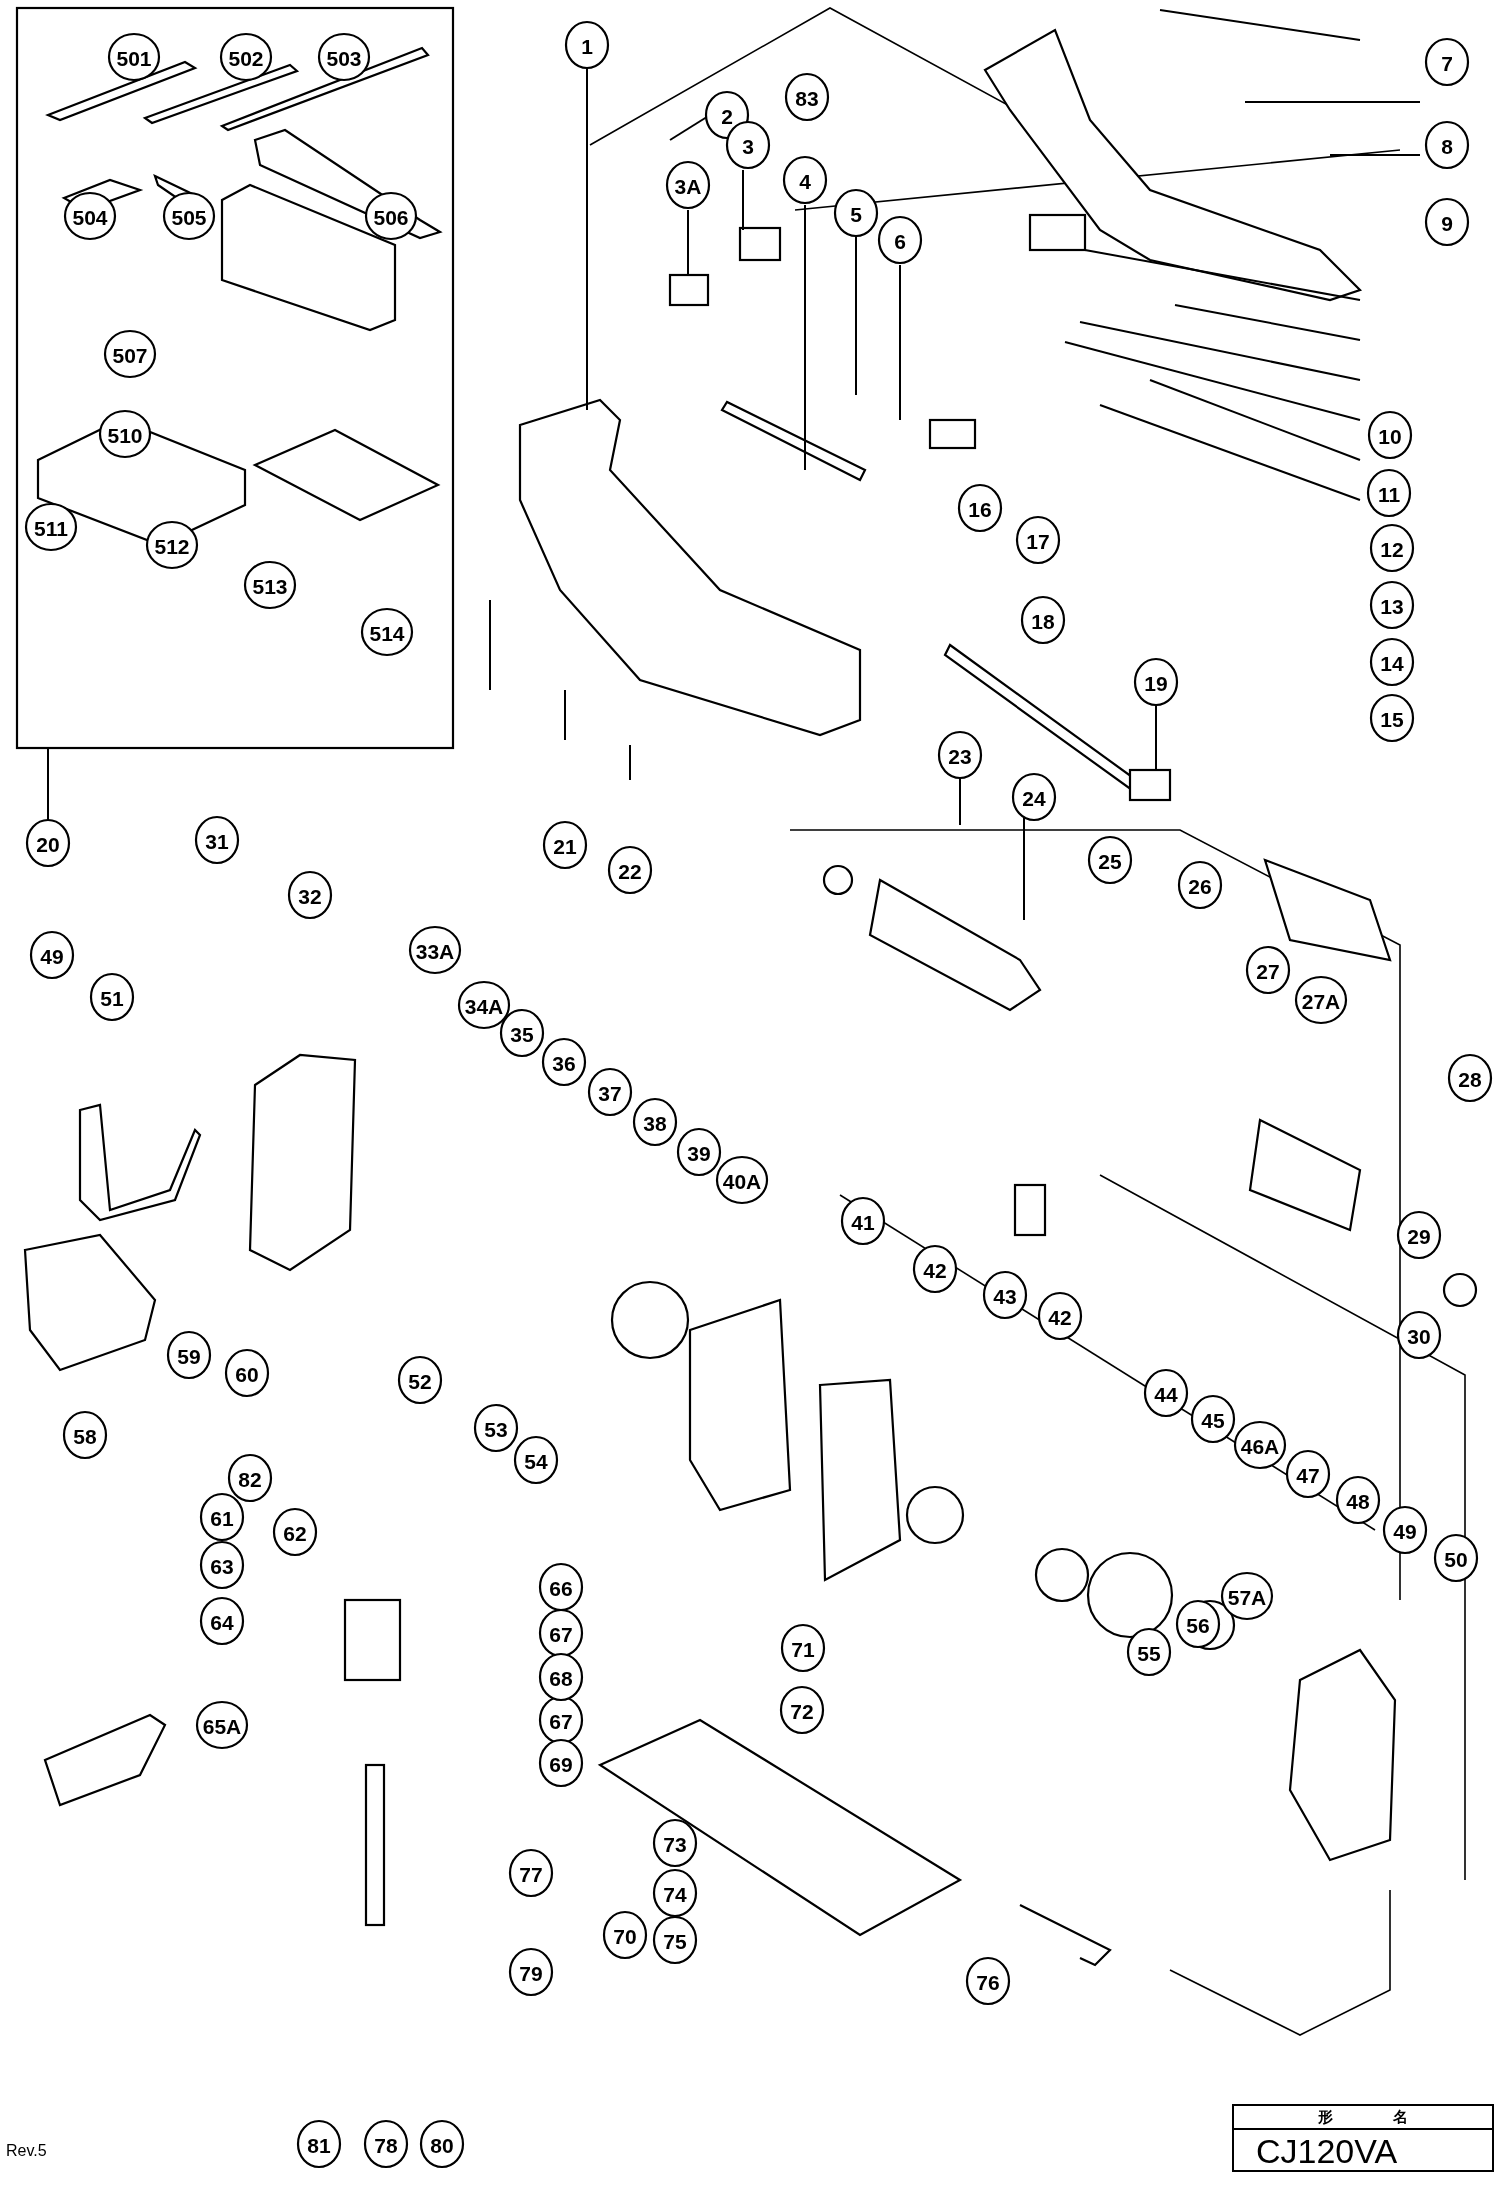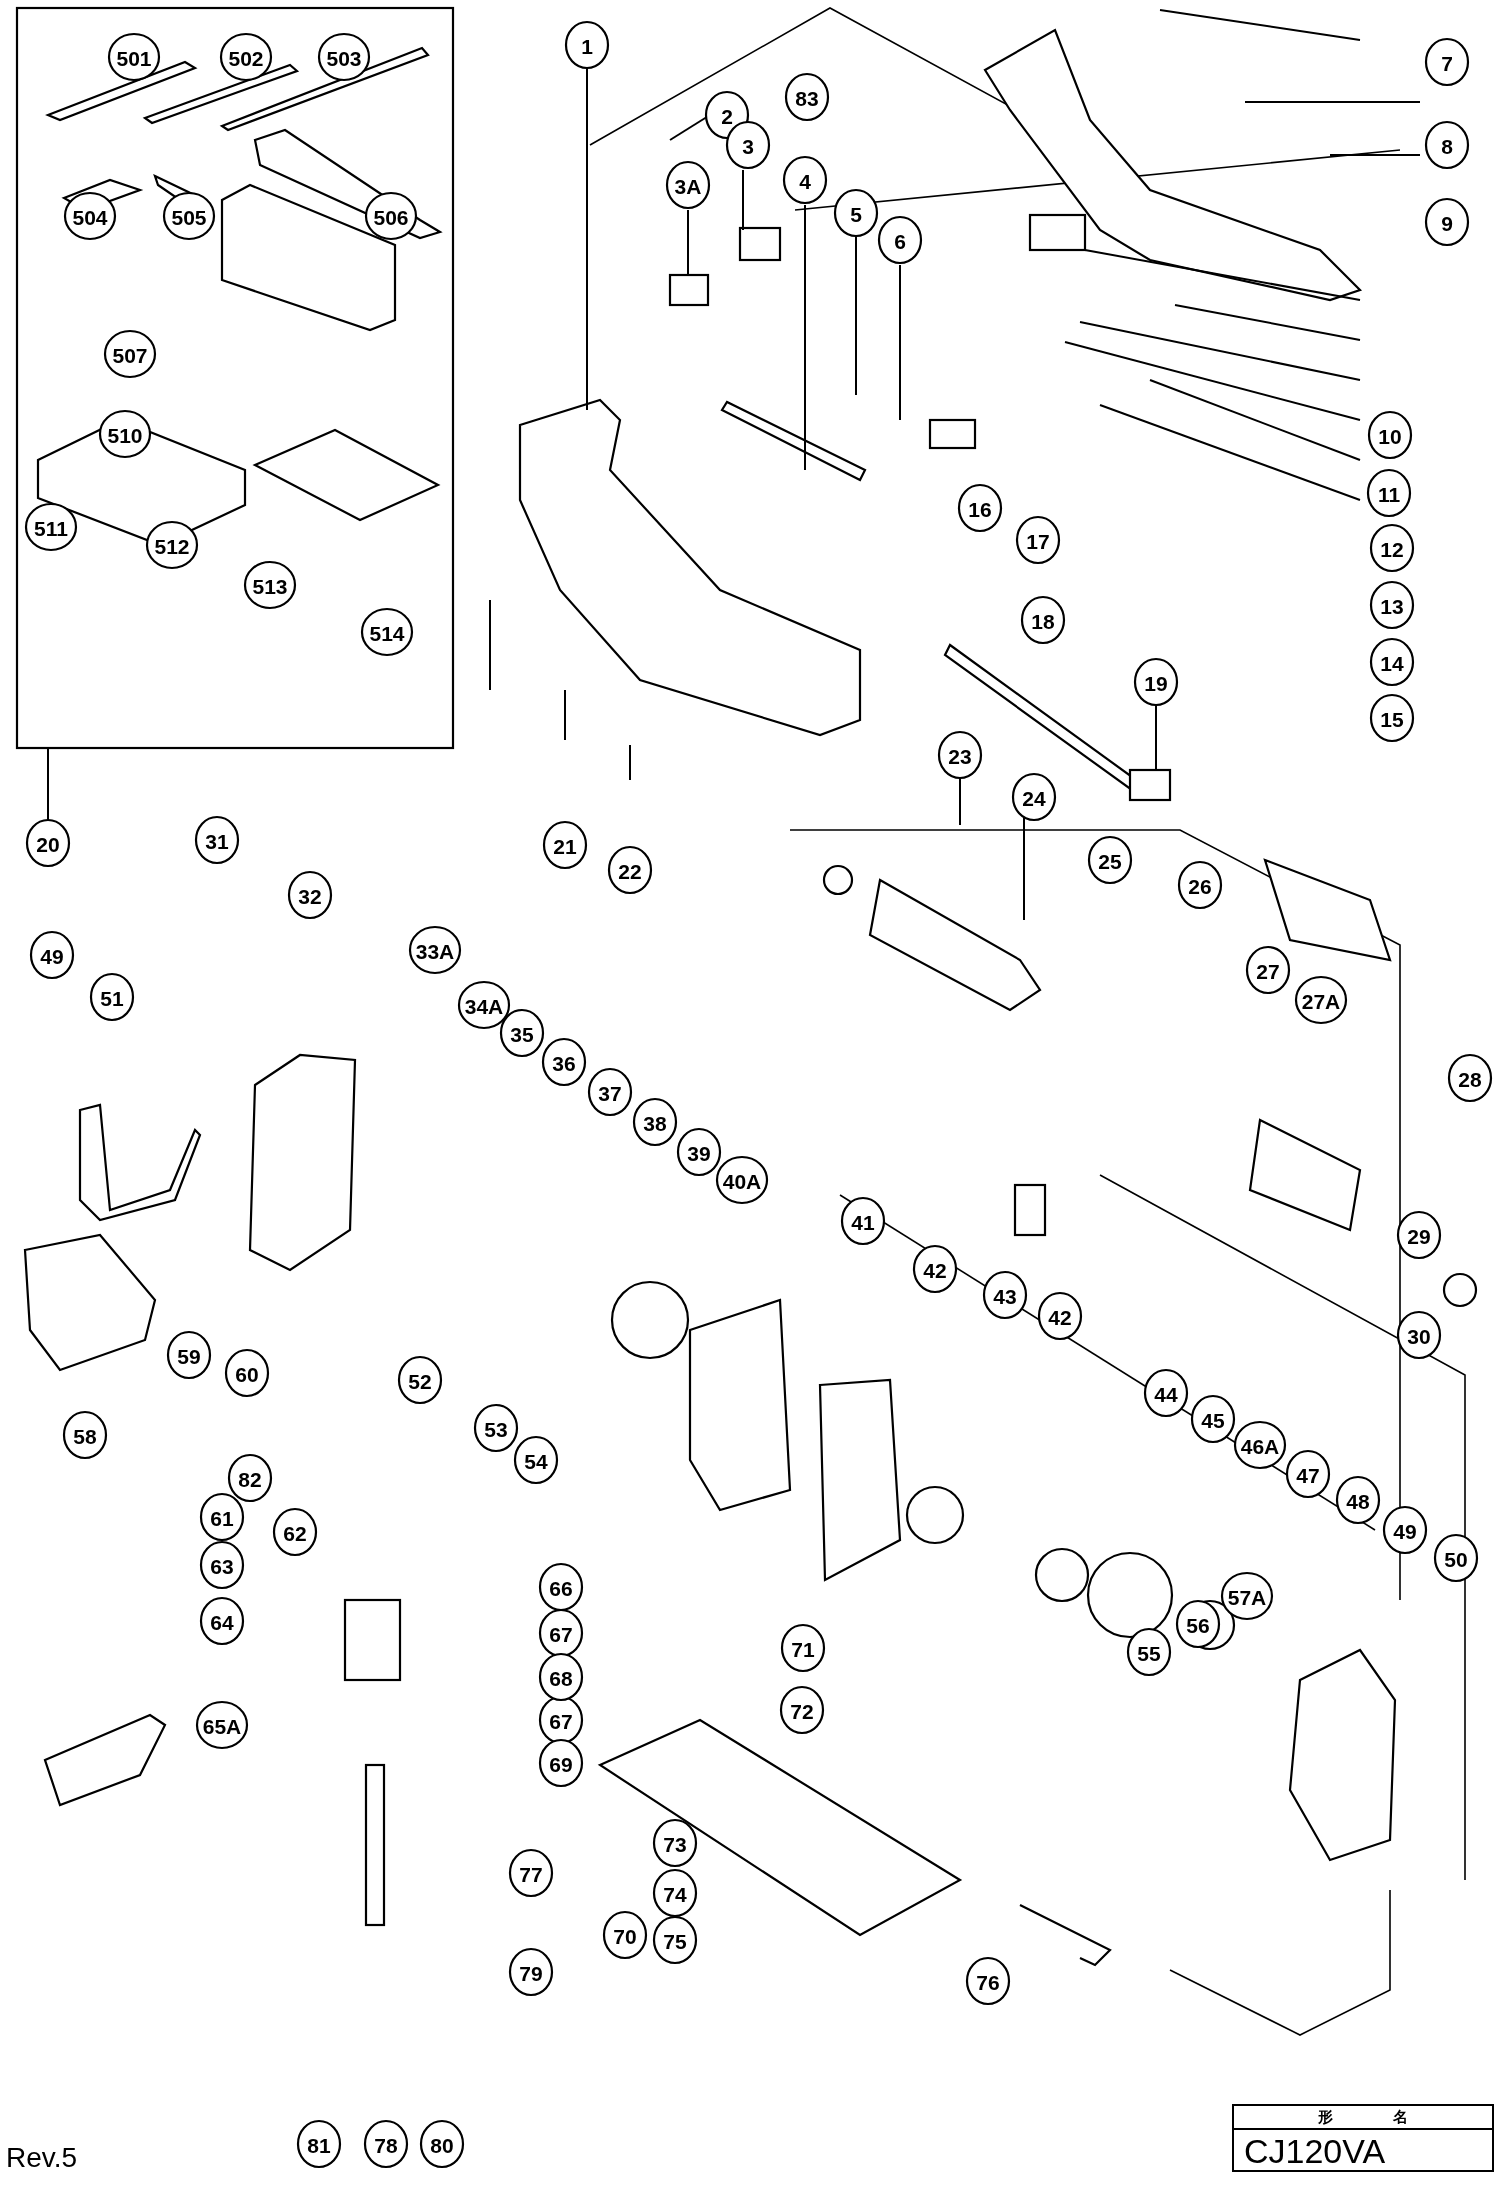--- a/index.html
+++ b/index.html
@@ -6,26 +6,26 @@
   body { width: 1500px; height: 2188px; position: relative; overflow: hidden;
          font-family: "Liberation Sans", sans-serif; }
   #diagram { position: absolute; left: 0; top: 0; width: 1500px; height: 2188px; }
   .callout circle, .callout ellipse { fill: #ffffff; stroke: #000000; stroke-width: 2.2; }
   .callout text { font-family: "Liberation Sans", sans-serif; font-weight: bold;
                   font-size: 21px; fill: #000000; text-anchor: middle; dominant-baseline: central; }
   .leader { stroke: #000; stroke-width: 2; fill: none; }
   .thin { stroke: #000; stroke-width: 1.6; fill: none; }
   .part { fill: #ffffff; stroke: #000; stroke-width: 2.2; }
   .acc-box { fill: none; stroke: #000; stroke-width: 2.2; }
-  #rev-label { position: absolute; left: 6px; top: 2142px; font-size: 28px; color: #000; }
+  #rev-label { position: absolute; left: 6px; top: 2142px; font-size: 16px; color: #000; }
   #model-box { position: absolute; left: 1232px; top: 2104px; width: 262px; height: 68px;
                border: 2px solid #000; box-sizing: border-box; }
   #model-header { height: 22px; border-bottom: 2px solid #000; display: flex; justify-content: center;
                   gap: 60px; align-items: center; font-size: 15px; font-weight: bold; }
-  #model-name { font-size: 34px; padding-left: 10px; line-height: 42px; }
+  #model-name { font-size: 34px; padding-left: 22px; line-height: 42px; }
 </style>
 </head>
 <body>
 
 <svg id="diagram" viewBox="0 0 1500 2188" xmlns="http://www.w3.org/2000/svg">
 
   <rect class="acc-box" x="17" y="8" width="436" height="740"></rect>
 
   <g>
     <polyline class="thin" points="590,145 830,8 1090,150"></polyline>

